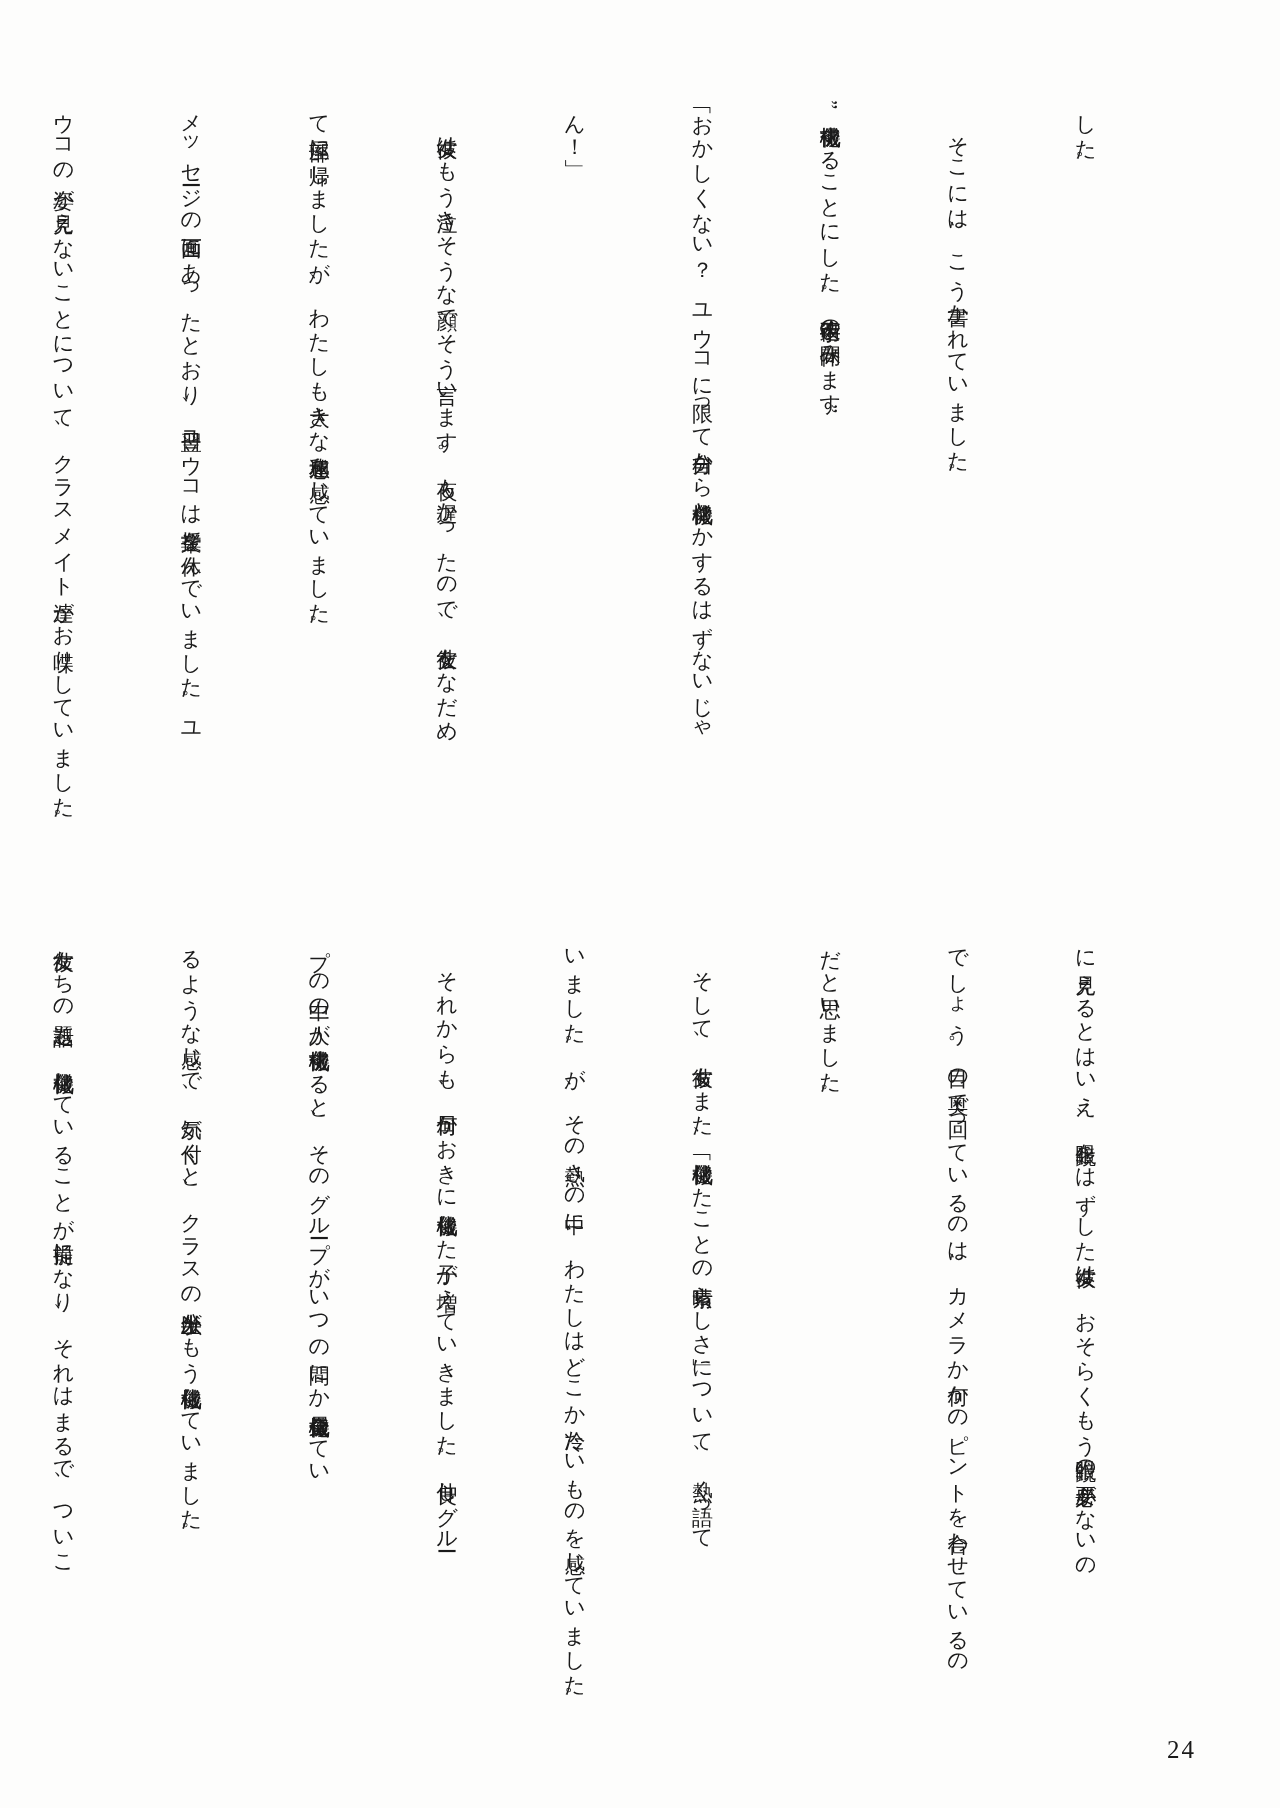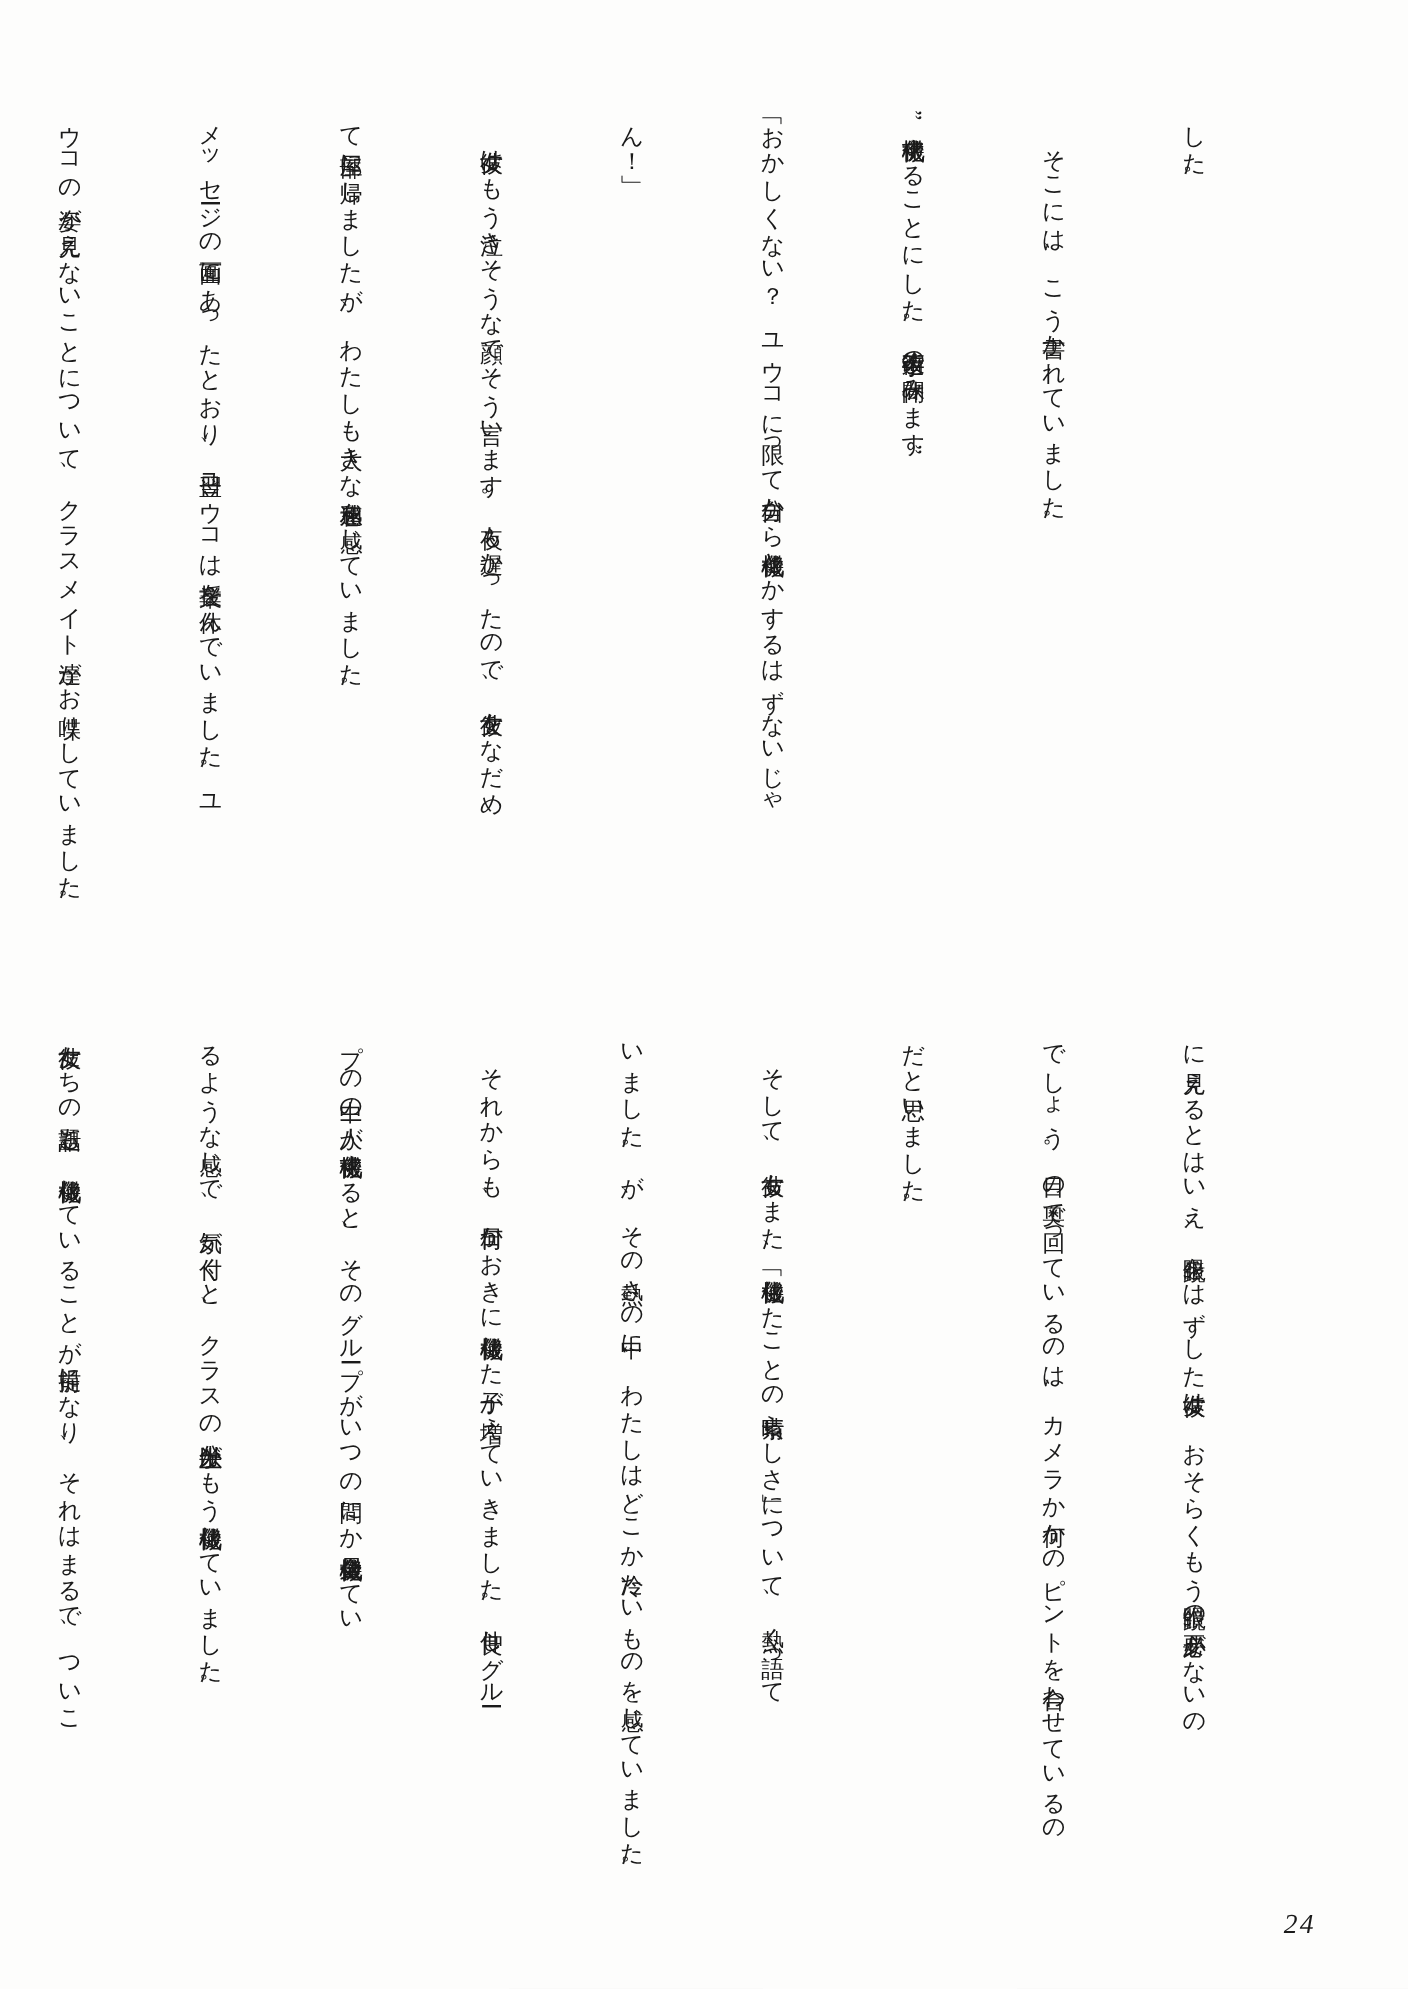--- a/index.html
+++ b/index.html
@@ -34,21 +34,20 @@
   .block-top    { top: 100px; }
   .block-bottom { top: 935px; }
 
   .page-number {
     position: absolute;
     left: 1167px;
     top: 1736px;
     font-size: 25px;
     letter-spacing: 2px;
     color: #1a1a1a;
-    font-style: italic;
   }
 </style>
 </head>
 <body>
 
 <div class="page">
 
   <div class="vblock block-top">
     <div class="col">した。</div>
     <div class="col">　そこには、こう書かれていました。</div>

